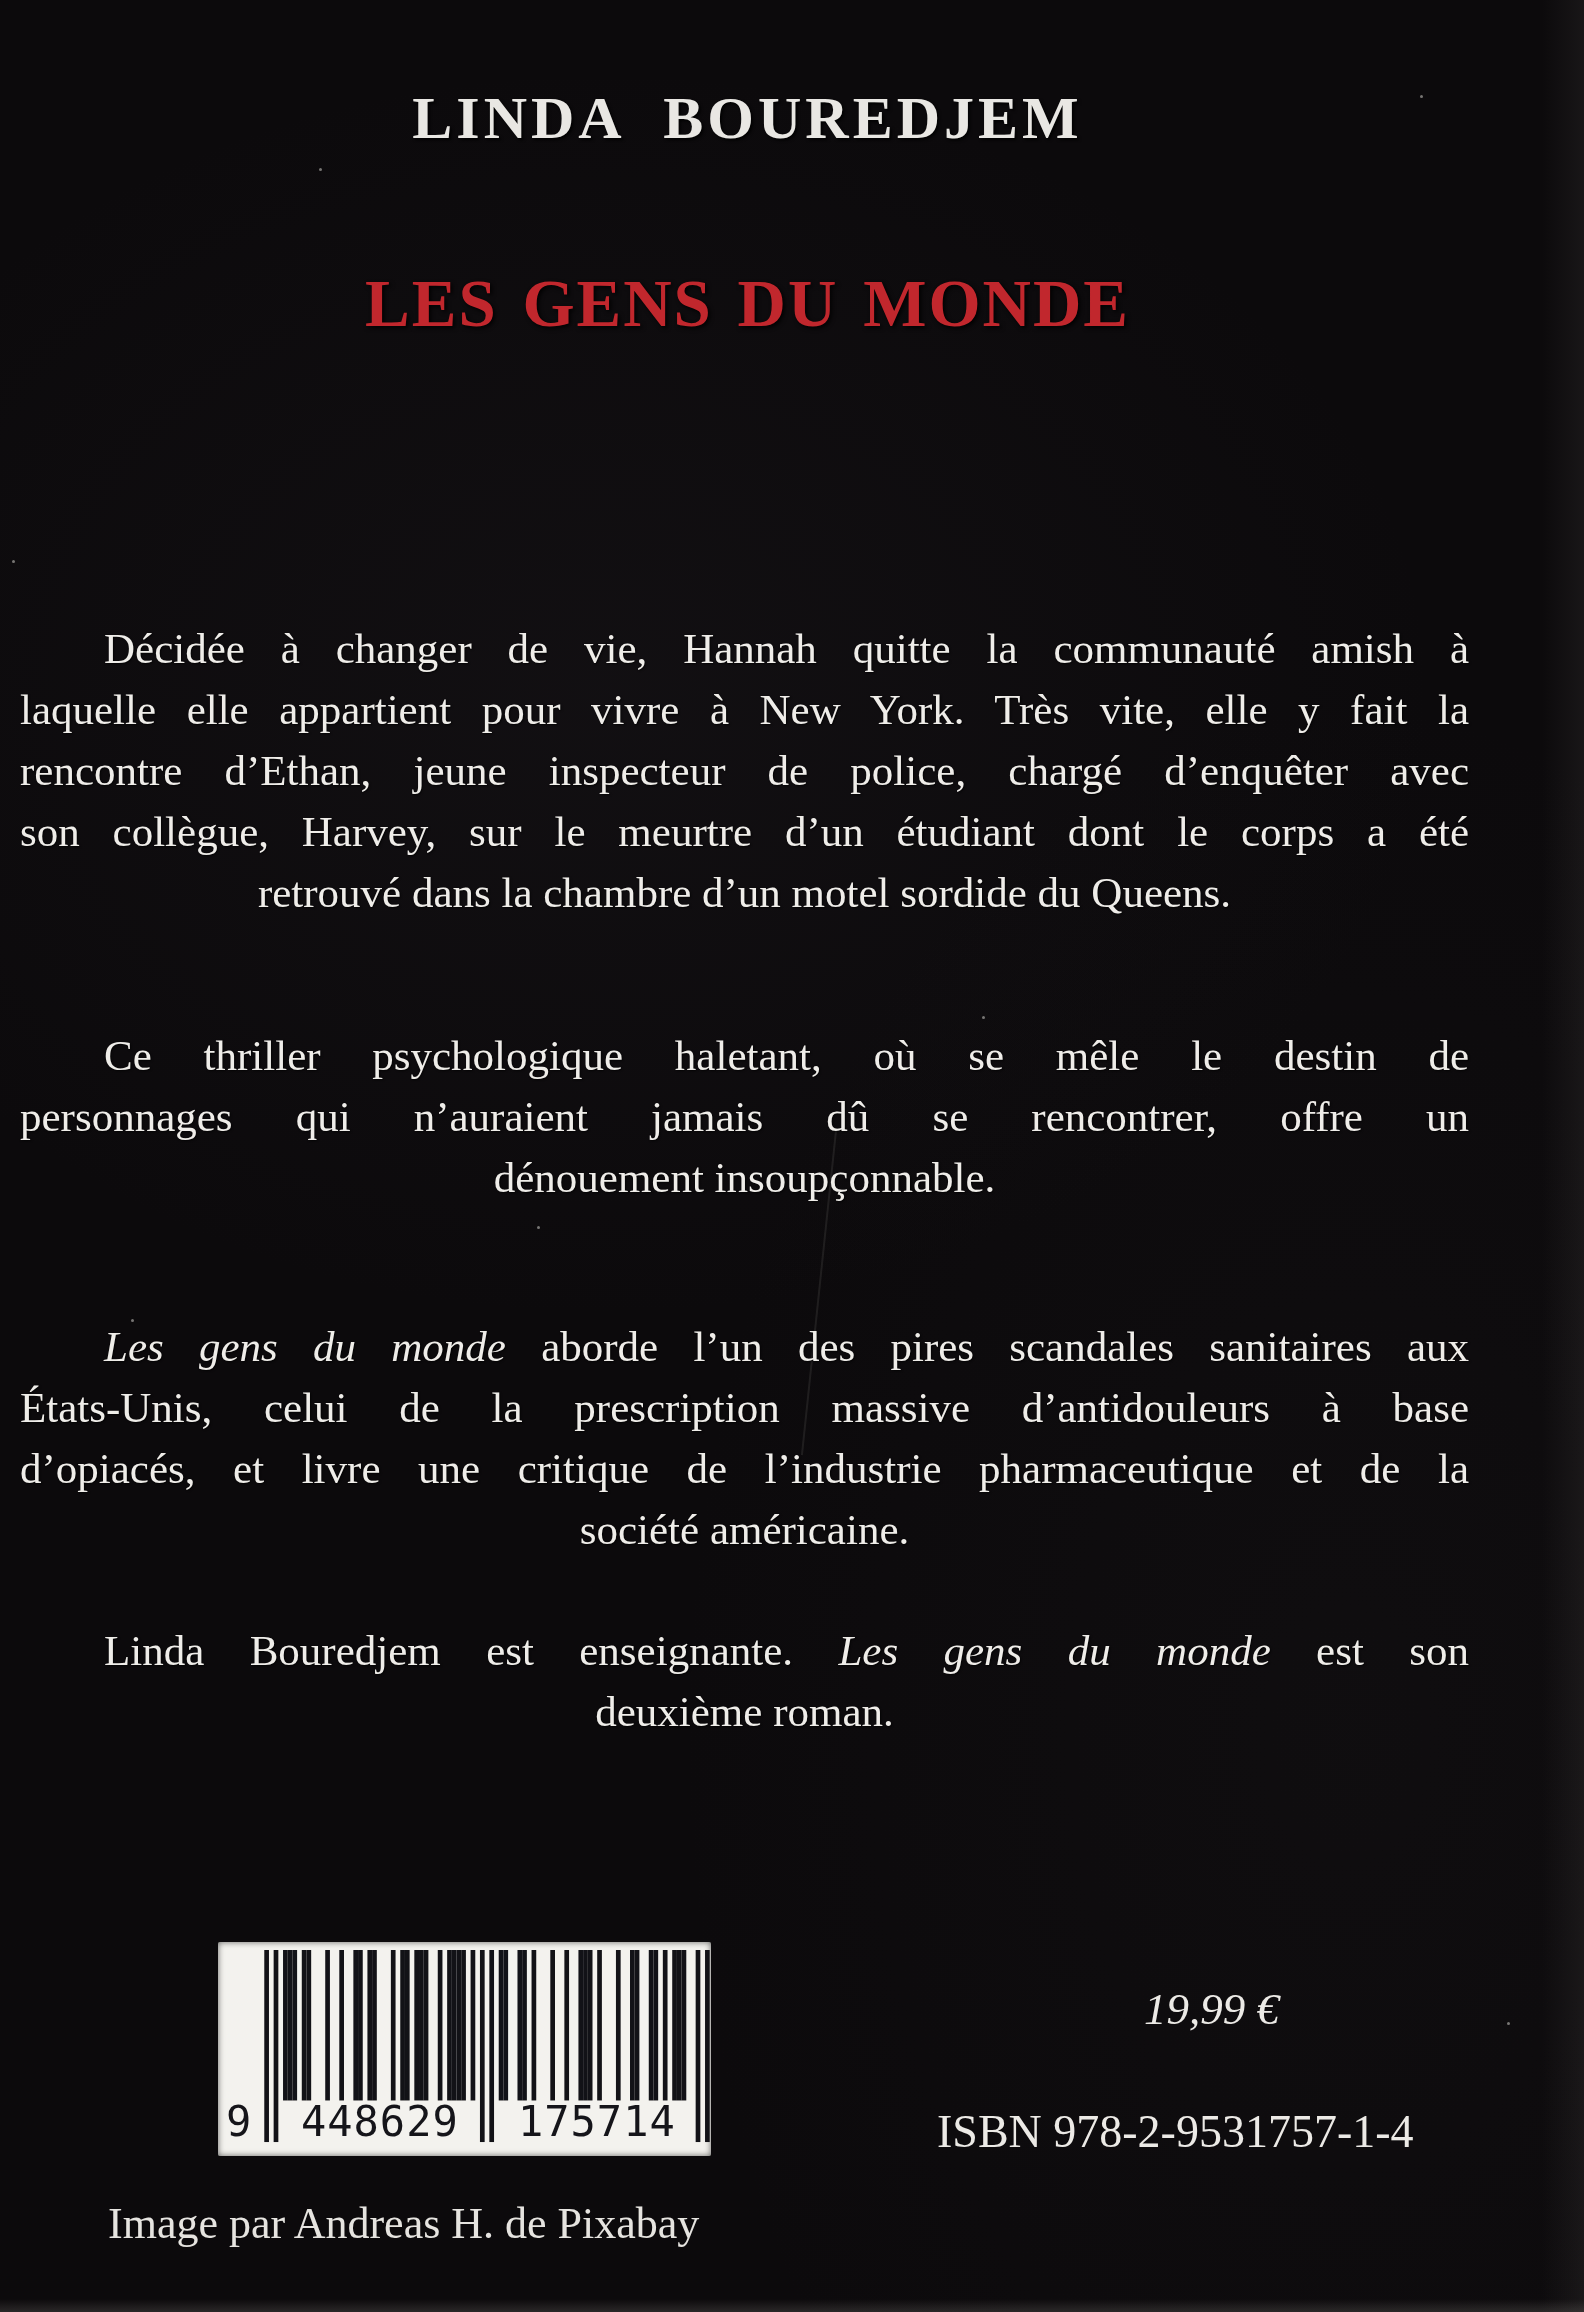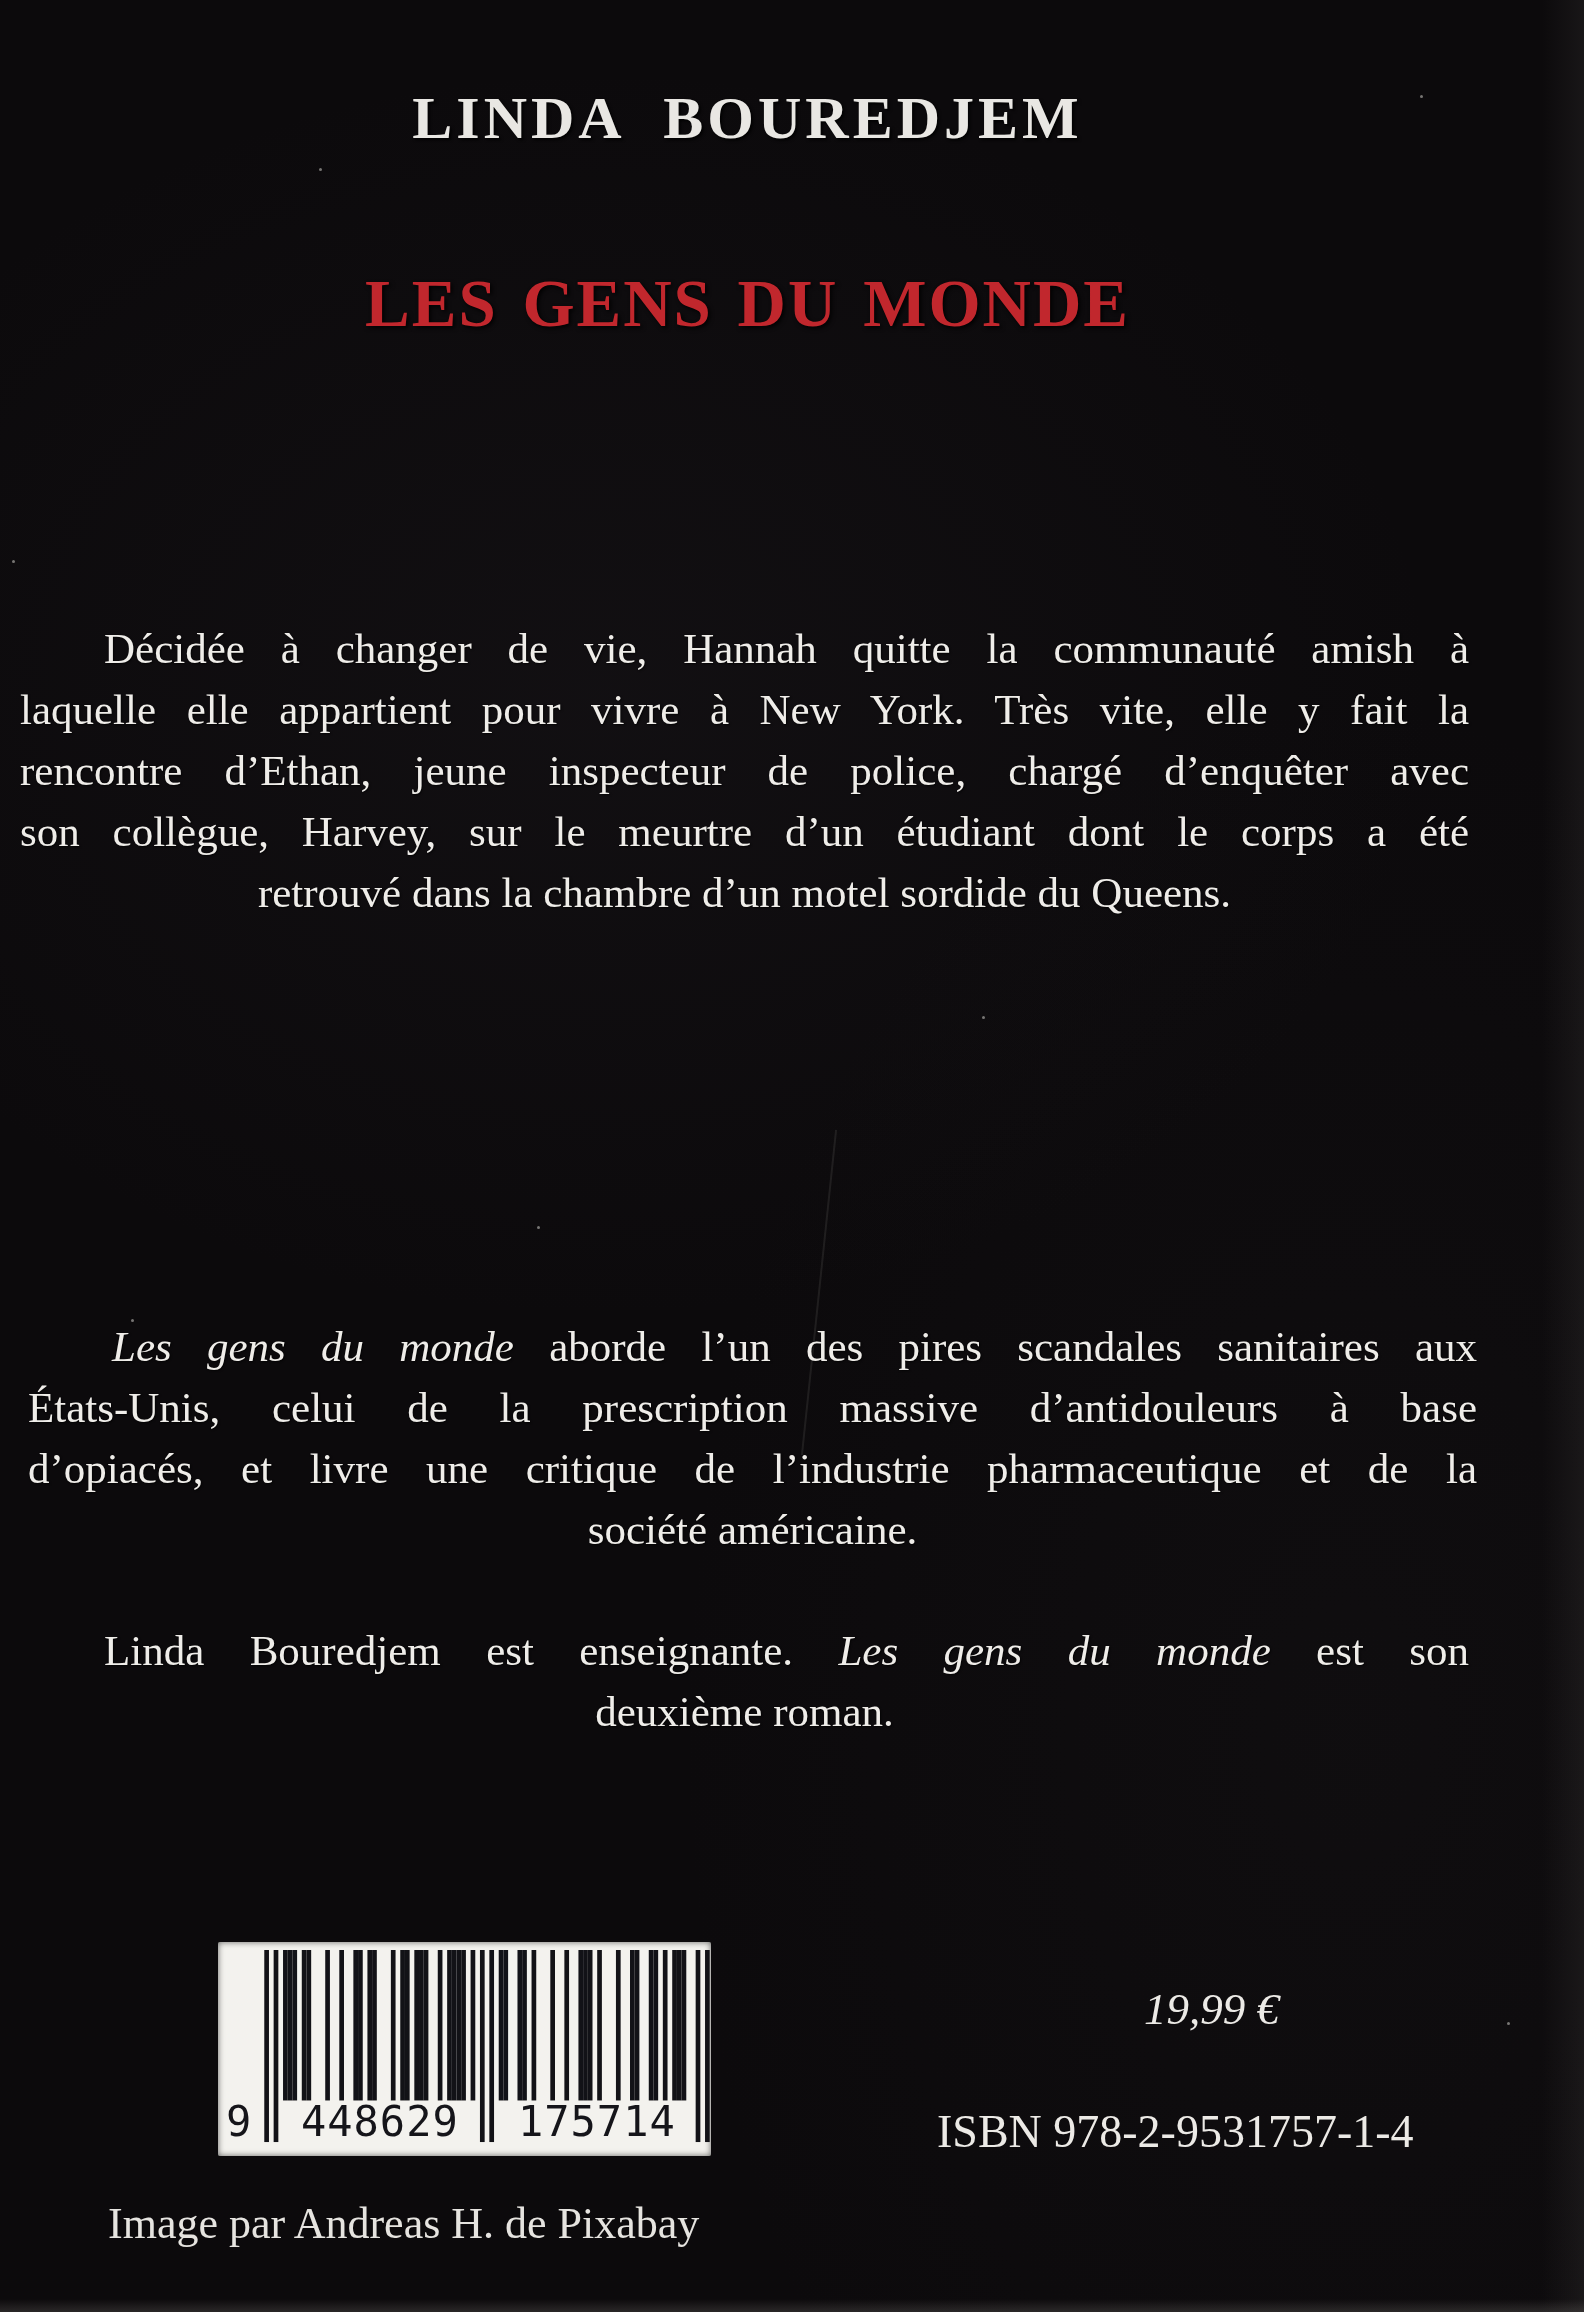--- a/index.html
+++ b/index.html
@@ -32,21 +32,21 @@
   .para { position:absolute; left:20px; width:1449px; color:#efede9;
     font-size:43px; line-height:61px; text-shadow:1px 1px 2px rgba(0,0,0,.7); }
   .para p { margin:0; }
   .jline { text-align:justify; text-align-last:justify; }
   .lline { text-align:center; }
   .indent { text-indent:84px; }
   .it { font-style:italic; }
 
   #p1 { top:618px; }
   #p2 { top:1025px; }
-  #p3 { top:1316px;margin-left:8px; }
+  #p3 { top:1316px; }
   #bio { top:1620px; }
 
   .barcode {
     position:absolute; left:218px; top:1942px; width:493px; height:214px;
     background:#f3f2ee; border-radius:2px;
     box-shadow:0 0 6px rgba(0,0,0,.6) inset;
   }
   .barcode svg { position:absolute; left:46px; top:8px; }
   .bc-digit {
     position:absolute; top:156px; color:#15151a;
@@ -89,20 +89,25 @@
   <h1 class="title">LES GENS DU MONDE</h1>
 
   <section class="para" id="p1">
     <p class="jline indent">Décidée à changer de vie, Hannah quitte la communauté amish à</p>
     <p class="jline">laquelle elle appartient pour vivre à New York. Très vite, elle y fait la</p>
     <p class="jline">rencontre d’Ethan, jeune inspecteur de police, chargé d’enquêter avec</p>
     <p class="jline">son collègue, Harvey, sur le meurtre d’un étudiant dont le corps a été</p>
     <p class="lline">retrouvé dans la chambre d’un motel sordide du Queens.</p>
   </section>
 
+  <section class="para" id="p2">
+    <p class="jline indent">Ce thriller psychologique haletant, où se mêle le destin de</p>
+    <p class="jline">personnages qui n’auraient jamais dû se rencontrer, offre un</p>
+    <p class="lline">dénouement insoupçonnable.</p>
+  </section>
 
   <section class="para" id="p3">
     <p class="jline indent"><span class="it">Les gens du monde</span><span> aborde l’un des pires scandales sanitaires aux</span></p>
     <p class="jline">États-Unis, celui de la prescription massive d’antidouleurs à base</p>
     <p class="jline">d’opiacés, et livre une critique de l’industrie pharmaceutique et de la</p>
     <p class="lline">société américaine.</p>
   </section>
 
   <section class="para" id="bio">
     <p class="jline indent"><span>Linda Bouredjem est enseignante. </span><span class="it">Les gens du monde</span><span> est son</span></p>

